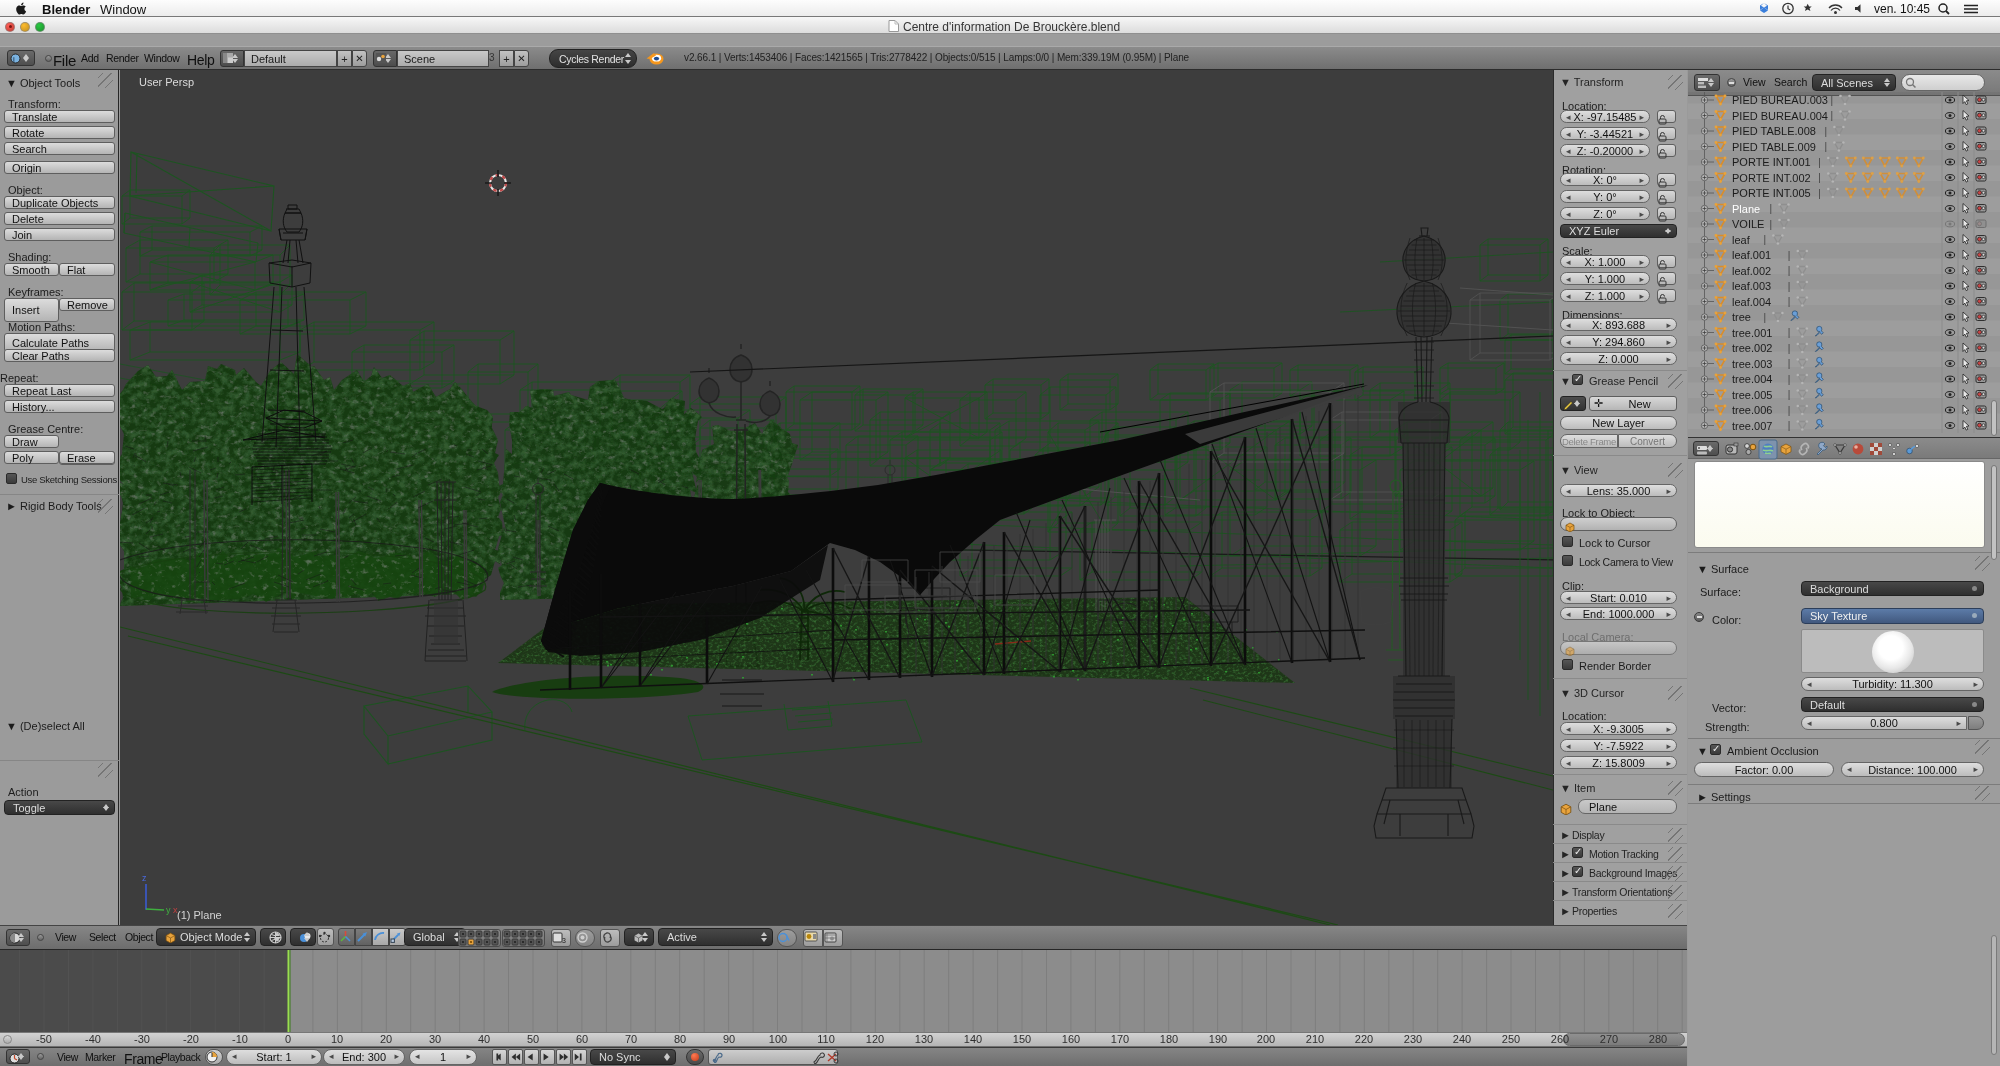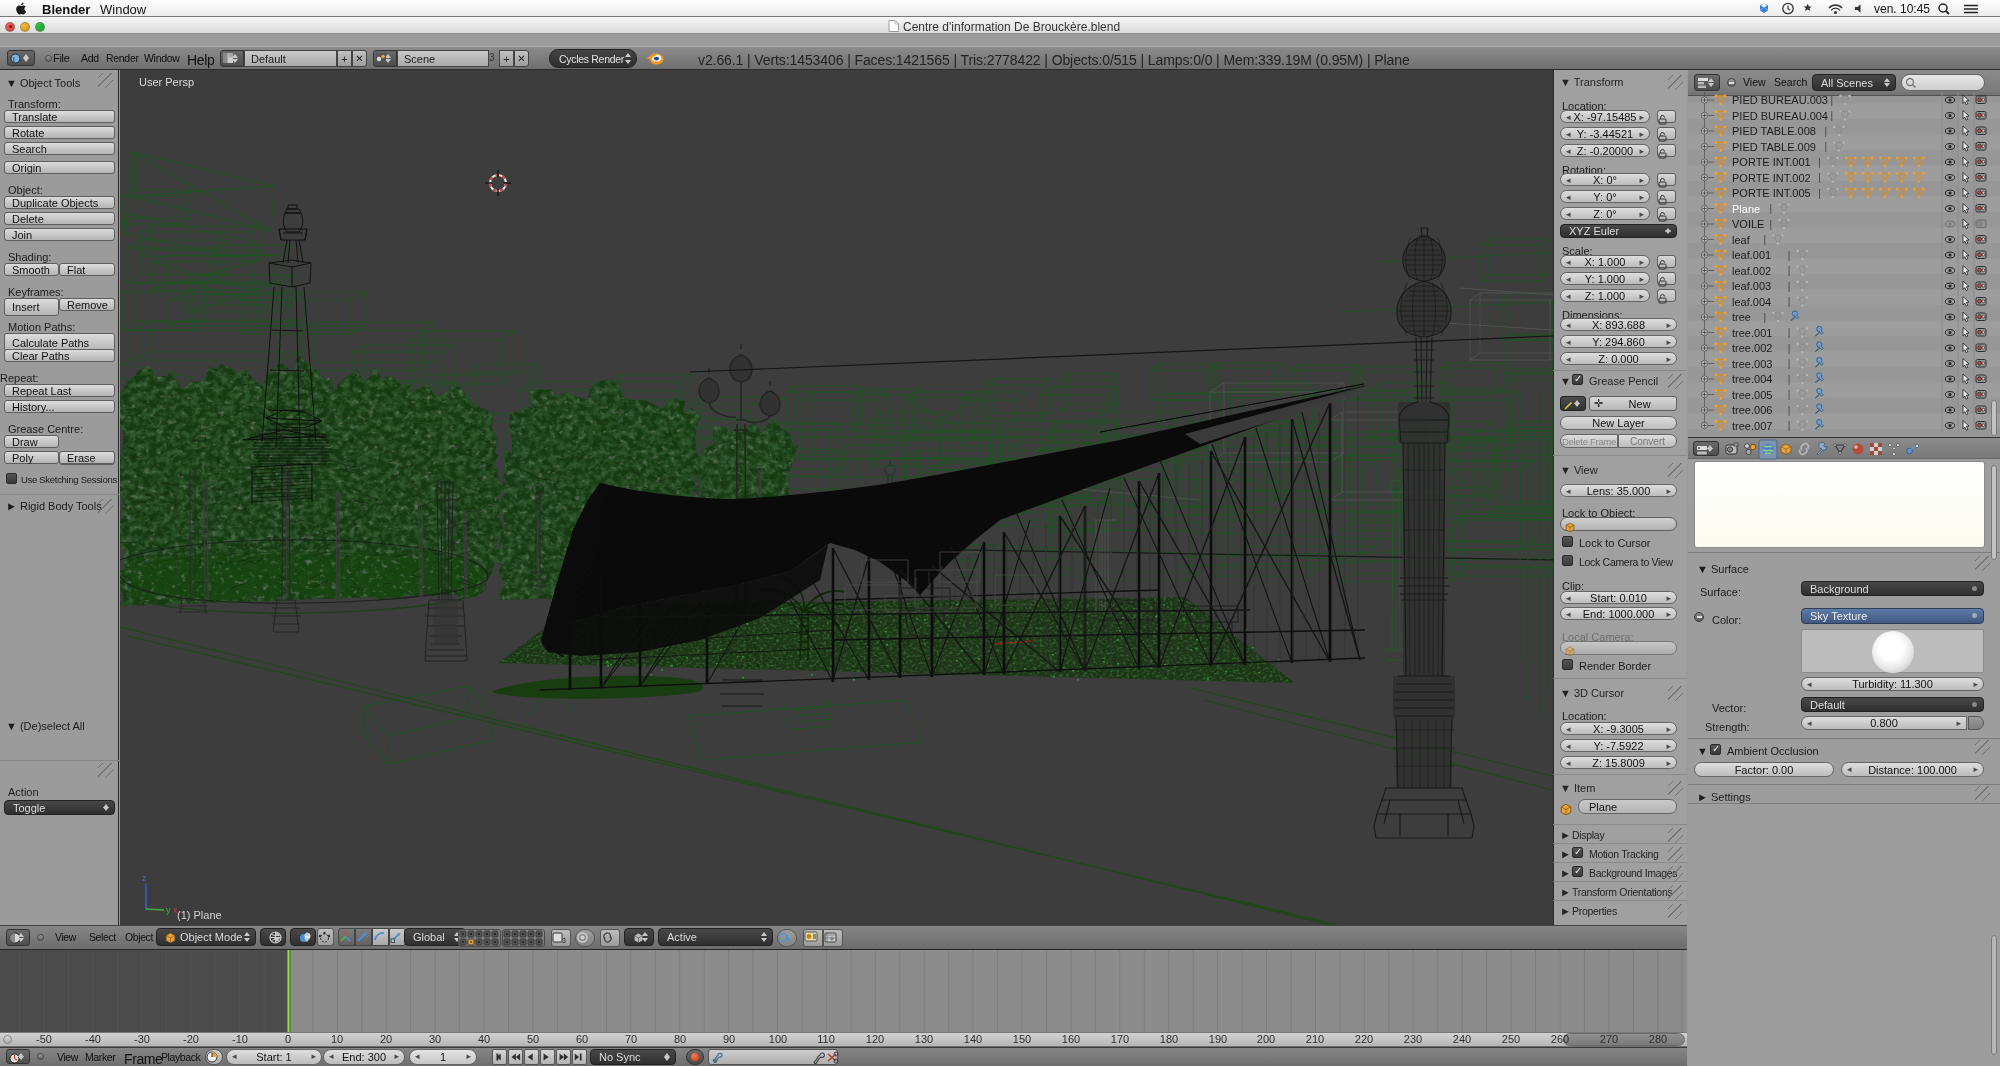--- a/index.html
+++ b/index.html
@@ -48,21 +48,21 @@
     </svg>
 <div class="lbl" style="left:903px;top:20px;font-size:12px;color:#353535">Centre d'information De Brouckère.blend</div>
 <div class="abs" style="left:0;top:34px;width:2000px;height:12px;background:#9c9c9c"></div>
 <div class="abs" style="left:0;top:46px;width:2000px;height:24px;background:linear-gradient(#8b8b8b,#6f6f6f);border-top:1px solid #aaa;border-bottom:1px solid #2c2c2c"></div>
 <div class="abs ud" style="left:7px;top:50px;width:28px;height:16px;background:linear-gradient(#6a6a6a,#4e4e4e);border:1px solid #333;border-radius:3px"></div>
 <svg class="abs" style="left:10px;top:53px" width="11" height="11" viewBox="0 0 11 11">
       <circle cx="5.5" cy="5.5" r="4.5" fill="#7ab2e0" stroke="#2a2a2a"></circle>
       <text x="3" y="8.5" font-size="8" fill="#123" font-family="Liberation Sans">i</text>
     </svg>
 <div class="abs" style="left:45px;top:55px;width:7px;height:7px;border-radius:50%;background:linear-gradient(#999,#666);border:1px solid #444"></div>
-<div class="lbl" style="left:53px;top:52px;color:#0f0f0f;font-size:11px;letter-spacing:-0.3px">File</div>
+<div class="lbl" style="left:53px;top:52px;color:#0f0f0f;font-size:15px;letter-spacing:-0.3px">File</div>
 <div class="lbl" style="left:81px;top:52px;color:#0f0f0f;font-size:10.5px;letter-spacing:-0.3px">Add</div>
 <div class="lbl" style="left:106px;top:52px;color:#0f0f0f;font-size:10.5px;letter-spacing:-0.3px">Render</div>
 <div class="lbl" style="left:144px;top:52px;color:#0f0f0f;font-size:10.5px;letter-spacing:-0.3px">Window</div>
 <div class="lbl" style="left:187px;top:52px;color:#0f0f0f;font-size:14px;letter-spacing:-0.3px">Help</div>
 <div class="abs ud" style="left:220px;top:50px;width:24px;height:17px;background:linear-gradient(#686868,#4c4c4c);border:1px solid #333;border-radius:3px 0 0 3px"></div>
 <svg class="abs" style="left:223px;top:53px" width="10" height="10" viewBox="0 0 10 10">
       <rect width="10" height="10" fill="#ccc"></rect>
       <rect x="0" y="0" width="4.5" height="10" fill="#888"></rect>
       <rect x="5" y="0" width="5" height="4.5" fill="#aaa"></rect>
     </svg>
@@ -79,21 +79,21 @@
 <div class="lbl" style="left:489px;top:52px;font-size:10px;color:#333">3</div>
 <div class="abs" style="left:499px;top:50px;width:15px;height:17px;background:linear-gradient(#c2c2c2,#9d9d9d);border:1px solid #444;display:flex;align-items:center;justify-content:center;font-size:11px;color:#222">+</div>
 <div class="abs" style="left:514px;top:50px;width:15px;height:17px;background:linear-gradient(#c2c2c2,#9d9d9d);border:1px solid #444;border-radius:0 3px 3px 0;display:flex;align-items:center;justify-content:center;font-size:10px;color:#222">✕</div>
 <div class="abs ud" style="left:549px;top:49px;width:88px;height:19px;background:linear-gradient(#454545,#2d2d2d);border:1px solid #222;border-radius:9px;font-size:10.5px;letter-spacing:-0.3px;color:#e2e2e2;display:flex;align-items:center;padding-left:9px">Cycles Render</div>
 <svg class="abs" style="left:646px;top:50px" width="18" height="16" viewBox="0 0 18 16">
       <ellipse cx="10.5" cy="9" rx="7" ry="5.6" fill="#f5971d"></ellipse>
       <ellipse cx="10.5" cy="8.2" rx="4.6" ry="3.4" fill="#fff"></ellipse>
       <ellipse cx="10.5" cy="8.6" rx="2.6" ry="1.9" fill="#1d4b8f"></ellipse>
       <path fill="#f5971d" d="M.5 8.5L8 3l2 2.5-6 3.5z"></path>
     </svg>
-<div class="lbl" style="left:698px;top:52px;color:#222;font-size:14px;letter-spacing:-0.1px">v2.66.1 | Verts:1453406 | Faces:1421565 | Tris:2778422 | Objects:0/515 | Lamps:0/0 | Mem:339.19M (0.95M) | Plane</div>
+<div class="lbl" style="left:684px;top:52px;color:#222;font-size:10px;letter-spacing:-0.1px">v2.66.1 | Verts:1453406 | Faces:1421565 | Tris:2778422 | Objects:0/515 | Lamps:0/0 | Mem:339.19M (0.95M) | Plane</div>
 <svg class="abs" style="left:120px;top:70px" width="1433" height="855" viewBox="120 70 1433 855">
 <defs>
 <filter id="fol1" x="-5%" y="-5%" width="110%" height="110%">
 <feTurbulence type="fractalNoise" baseFrequency="0.10 0.12" numOctaves="4" seed="7" result="n"></feTurbulence>
 <feColorMatrix in="n" type="matrix" values="0 0 0 0 0.055  0 0 0 0 0.215  0 0 0 0 0.06  0 0 0 3.0 -1.05" result="c"></feColorMatrix>
 <feComposite in="c" in2="SourceGraphic" operator="in"></feComposite>
 </filter>
 <filter id="fol2" x="-5%" y="-5%" width="110%" height="110%">
 <feTurbulence type="fractalNoise" baseFrequency="0.15 0.17" numOctaves="4" seed="23" result="n"></feTurbulence>
 <feColorMatrix in="n" type="matrix" values="0 0 0 0 0.035  0 0 0 0 0.16  0 0 0 0 0.045  0 0 0 3.2 -1.1" result="c"></feColorMatrix>
@@ -431,21 +431,21 @@
 <div class="btn" style="left:4px;top:142px;width:111px;height:13px">Search</div>
 <div class="btn" style="left:4px;top:161px;width:111px;height:13px">Origin</div>
 <div class="lbl" style="left:8px;top:184px">Object:</div>
 <div class="btn" style="left:4px;top:196px;width:111px;height:13px">Duplicate Objects</div>
 <div class="btn" style="left:4px;top:212px;width:111px;height:13px">Delete</div>
 <div class="btn" style="left:4px;top:228px;width:111px;height:13px">Join</div>
 <div class="lbl" style="left:8px;top:251px">Shading:</div>
 <div class="btn" style="left:4px;top:263px;width:55px;height:13px">Smooth</div>
 <div class="btn" style="left:59px;top:263px;width:56px;height:13px">Flat</div>
 <div class="lbl" style="left:8px;top:286px">Keyframes:</div>
-<div class="btn" style="left:4px;top:298px;width:55px;height:18px">Insert</div>
+<div class="btn" style="left:4px;top:298px;width:55px;height:24px">Insert</div>
 <div class="btn" style="left:59px;top:298px;width:56px;height:13px">Remove</div>
 <div class="lbl" style="left:8px;top:321px">Motion Paths:</div>
 <div class="btn" style="left:4px;top:333px;width:111px;height:19px">Calculate Paths</div>
 <div class="btn" style="left:4px;top:349px;width:111px;height:13px">Clear Paths</div>
 <div class="lbl" style="left:0;top:372px">Repeat:</div>
 <div class="btn" style="left:4px;top:384px;width:111px;height:13px">Repeat Last</div>
 <div class="btn" style="left:4px;top:400px;width:111px;height:13px">History...</div>
 <div class="lbl" style="left:8px;top:423px">Grease Centre:</div>
 <div class="btn" style="left:4px;top:435px;width:55px;height:13px">Draw</div>
 <div class="btn" style="left:59px;top:451px;width:56px;height:14px">Line</div>

